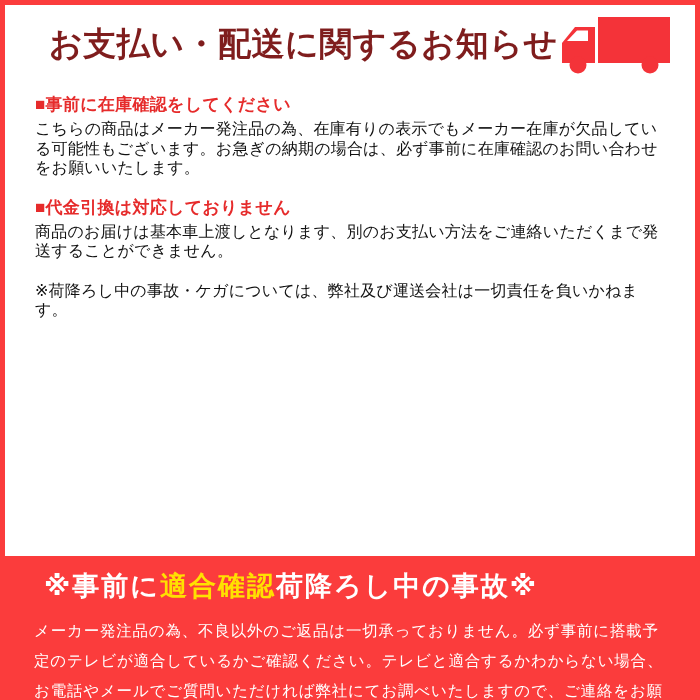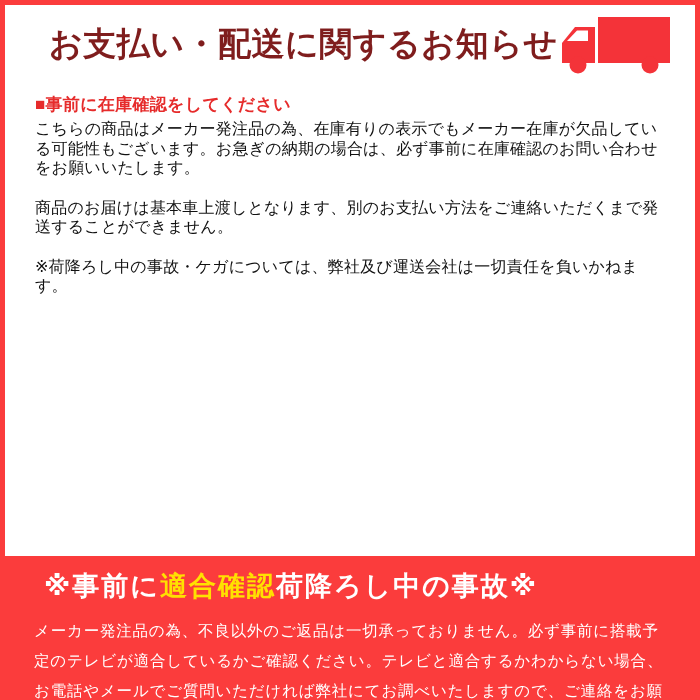--- a/index.html
+++ b/index.html
@@ -92,20 +92,21 @@
       <circle cx="92" cy="50" r="8.5"></circle>
     </svg>
   </div>
 
   <div class="section">
     <h2>■事前に在庫確認をしてください</h2>
     <p>こちらの商品はメーカー発注品の為、在庫有りの表示でもメーカー在庫が欠品している可能性もございます。お急ぎの納期の場合は、必ず事前に在庫確認のお問い合わせをお願いいたします。</p>
   </div>
 
   <div class="section">
+    <h2>■代金引換は対応しておりません</h2>
     <p>商品のお届けは基本車上渡しとなります、別のお支払い方法をご連絡いただくまで発送することができません。</p>
   </div>
 
 
 
   <div class="section">
     <p>※荷降ろし中の事故・ケガについては、弊社及び運送会社は一切責任を負いかねます。</p>
   </div>
 </div>
 

